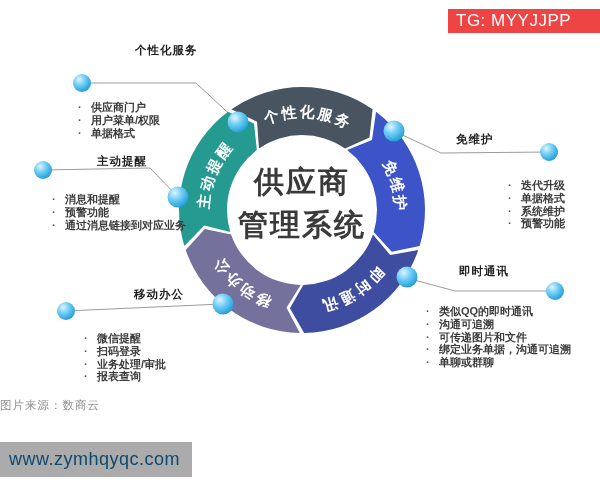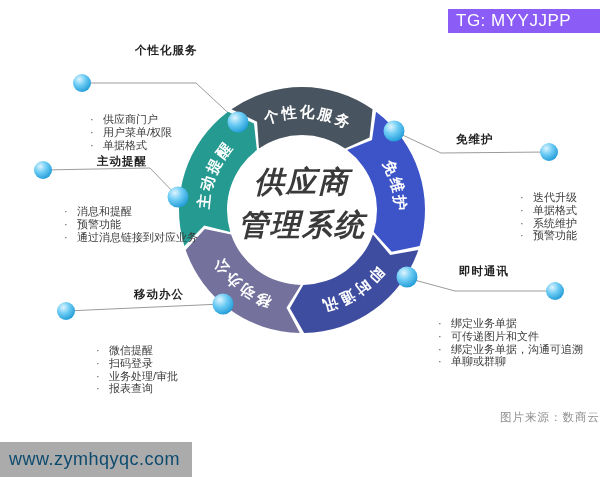--- a/index.html
+++ b/index.html
@@ -4,54 +4,54 @@
 <style>
   html,body{margin:0;padding:0;}
   body{
     width:600px;height:480px;position:relative;overflow:hidden;
     background:#ffffff;
     font-family:"Liberation Sans","DejaVu Sans",sans-serif;
   }
   #ring-svg{position:absolute;left:0;top:0;width:600px;height:480px;}
   .center-title{
     position:absolute;left:197px;top:160px;width:210px;text-align:center;
-    font-size:30px;font-weight:bold;color:#3a3a3a;line-height:43px;letter-spacing:2px;font-style:italic;
+    font-size:30px;font-weight:bold;color:#3a3a3a;line-height:43px;letter-spacing:2px;
   }
   .co-title{
     position:absolute;font-size:11.5px;font-weight:bold;color:#1f1f1f;
     letter-spacing:1px;white-space:nowrap;
   }
   .t-personalized{left:135px;top:43px;}
   .t-reminder{left:97px;top:154px;}
   .t-mobile{left:134px;top:287px;}
   .t-maintenance{left:456px;top:132px;}
   .t-im{left:459px;top:264px;}
   .co-list{
-    position:absolute;margin:16px;padding:0;list-style:none;
-    font-size:11px;line-height:12.8px;color:#3c3c3c;white-space:nowrap;
+    position:absolute;margin:4px;padding:0;list-style:none;
+    font-size:11px;line-height:12.8px;color:#3c3c3c;white-space:nowrap;font-weight:bold;
   }
   .co-list li{position:relative;padding-left:15px;}
   .co-list li::before{content:"\00B7";position:absolute;left:2px;color:#555;}
   .l-personalized{left:72px;top:97px;}
   .l-reminder{left:46px;top:189px;}
   .l-mobile{left:78px;top:328px;}
   .l-maintenance{left:502px;top:175px;}
   .l-im{left:420px;top:301px;}
   .tg-badge{
     position:absolute;right:0;top:9px;height:24px;line-height:24px;
-    width:144px;padding-left:8px;background:#8b5cf6;color:#ffffff;
+    width:144px;padding-left:8px;background:#ef4444;color:#ffffff;
     font-size:17px;letter-spacing:0.5px;
   }
   .watermark{
     position:absolute;left:0;top:442px;height:35px;line-height:35px;
     width:183px;padding-left:9px;background:#ababab;color:#0c4a6e;
     font-size:18px;letter-spacing:0.5px;
   }
   .caption{
-    position:absolute;left:0;top:410px;width:600px;text-align:right;
+    position:absolute;left:0;top:398px;width:600px;text-align:left;
     font-size:11.5px;color:#8f8f8f;letter-spacing:1px;
   }
 </style>
 </head>
 <body>
 
 <svg id="ring-svg" viewBox="0 0 600 480" xmlns="http://www.w3.org/2000/svg">
     <defs>
       <radialGradient id="sphereGrad" cx="35%" cy="30%" r="75%">
         <stop offset="0%" stop-color="#dff4fd"></stop>
@@ -121,21 +121,22 @@
 <div class="co-title t-maintenance">免维护</div>
 <ul class="co-list l-maintenance">
     <li>迭代升级</li>
     <li>单据格式</li>
     <li>系统维护</li>
     <li>预警功能</li>
   </ul>
 
 <div class="co-title t-im">即时通讯</div>
 <ul class="co-list l-im">
-    <li>绑定业务单据</li>
+    <li>类似QQ的即时通讯</li>
+    <li>沟通可追溯</li>
     <li>可传递图片和文件</li>
     <li>绑定业务单据，沟通可追溯</li>
     <li>单聊或群聊</li>
   </ul>
 
 <div class="tg-badge">TG: MYYJJPP</div>
 <div class="watermark">www.zymhqyqc.com</div>
 <div class="caption">图片来源：数商云</div>
 
 </body></html>

